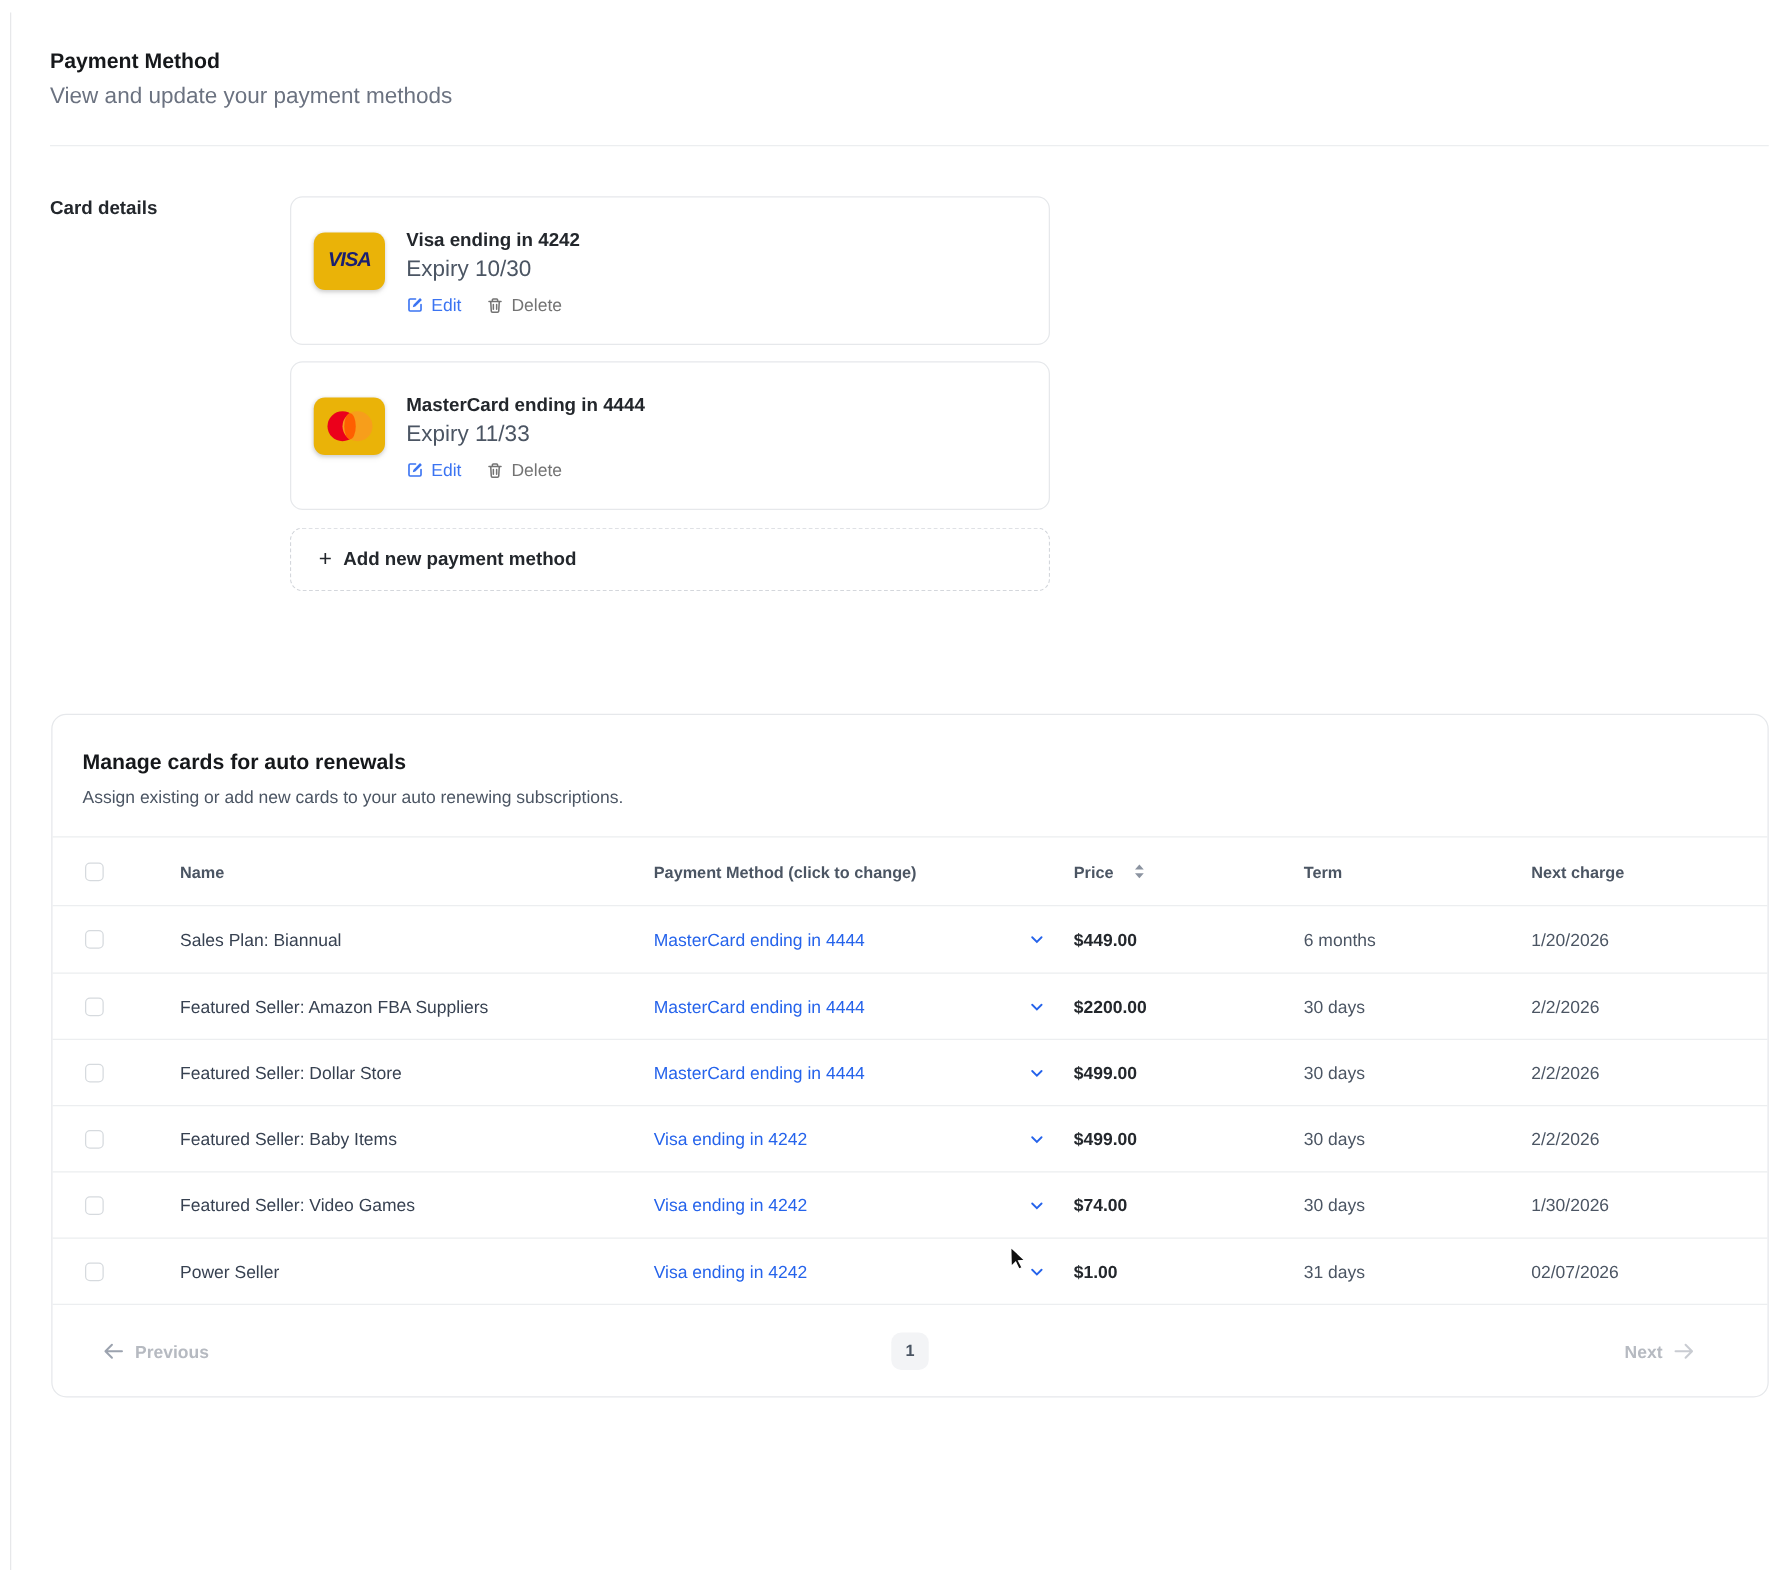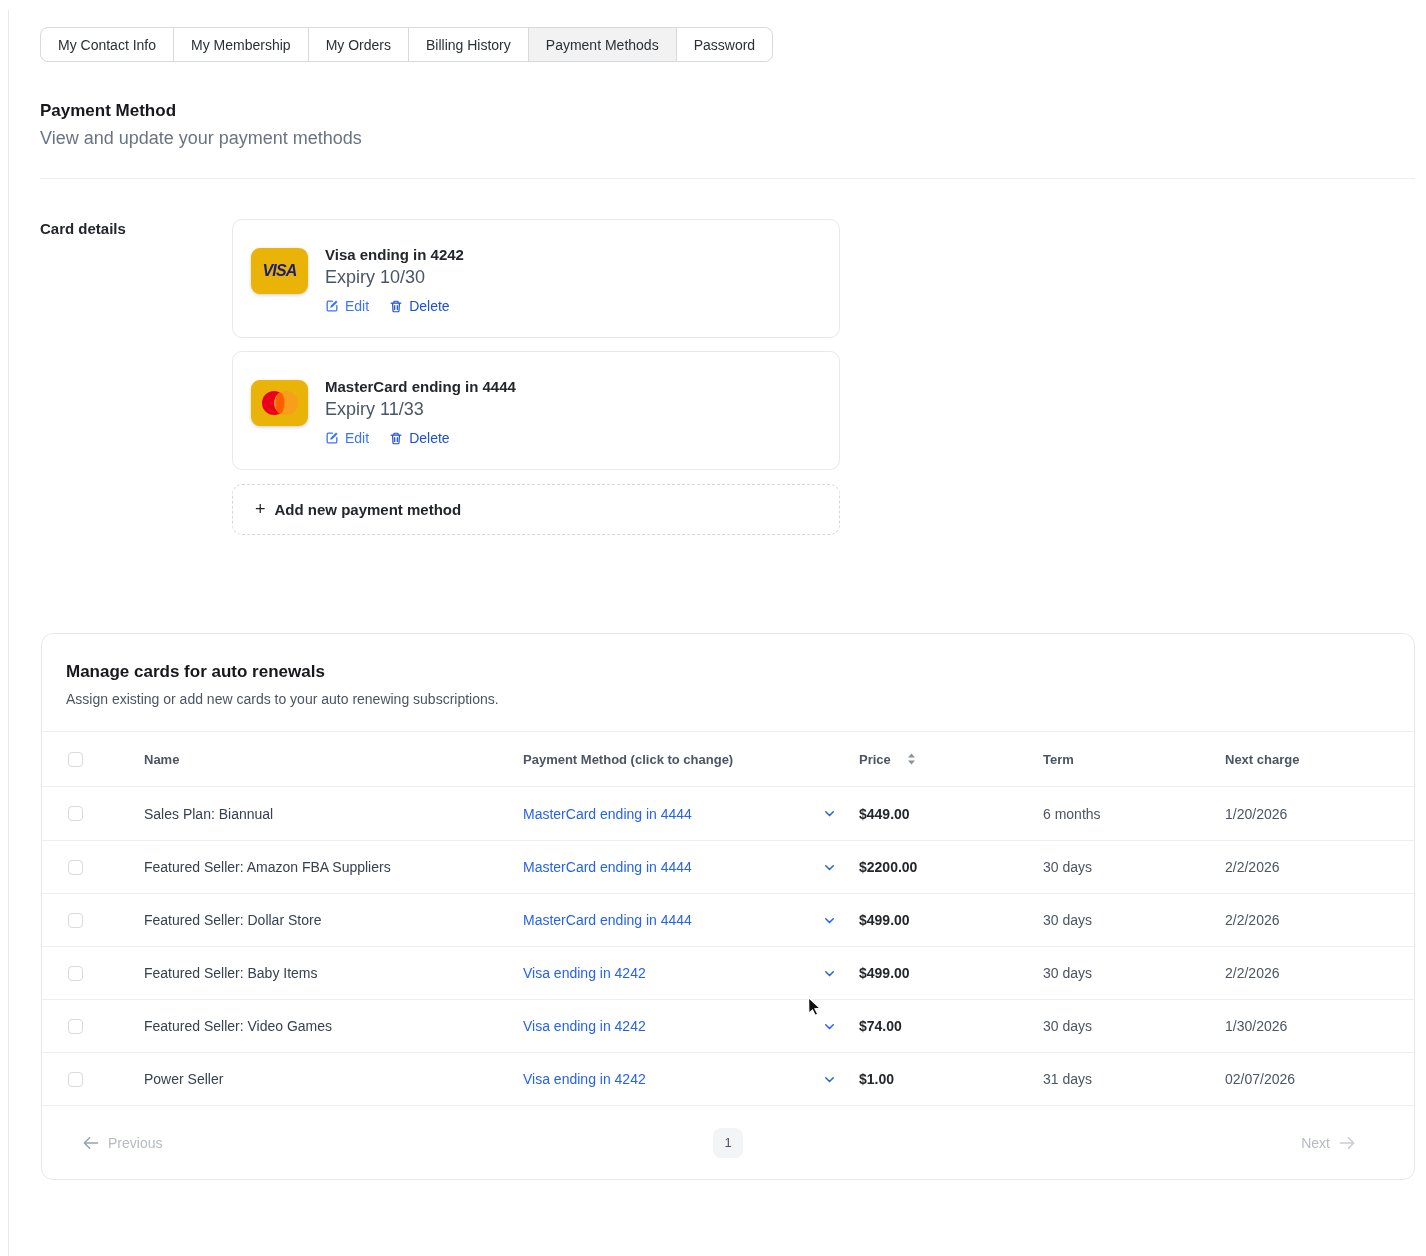--- a/index.html
+++ b/index.html
@@ -32,21 +32,21 @@
   .card-box { border:1px solid #e6e8eb; border-radius:10px; padding:25px 18px 23px; display:flex; gap:17px; }
   .card-box + .card-box { margin-top:13px; }
   .brand-box { width:57px; height:46px; background:#eab308; border-radius:9px; flex:none;
     box-shadow:0 1px 3px rgba(0,0,0,.14), 0 2px 6px rgba(0,0,0,.06); display:flex; align-items:center; justify-content:center; margin-top:3px; }
   .visa-word { font-style:italic; font-weight:bold; font-size:16px; letter-spacing:-0.8px; color:#1a1f71; }
   .card-title { font-size:15px; font-weight:bold; color:#23272c; padding-top:1px; }
   .card-expiry { margin-top:4px; font-size:18px; color:#4b5563; }
   .card-actions { margin-top:10px; display:flex; gap:20px; align-items:center; }
   .link-action { display:inline-flex; align-items:center; gap:6px; font-size:14px; cursor:pointer; }
   .edit { color:#3b74f2; }
-  .delete { color:#1d4ed8;text-align:center; }
+  .delete { color:#737373;text-align:center; }
   .add-box { margin-top:14px; width:608px; height:51px; border:1.5px dashed #d4d7dc; border-radius:10px;
     display:flex; align-items:center; padding-left:22px; gap:9px; cursor:pointer; }
   .add-plus { font-size:18px; color:#23272c; line-height:1; margin-top:-1px; }
   .add-label { font-size:15px; font-weight:bold; color:#23272c; }
 
   
   .manage { margin-top:98px; margin-left:1px; width:1374px; border:1px solid #e6e8eb; border-radius:12px; background:#fff; }
   .manage-head { padding:28px 24px 24px; }
   .manage-title { font-size:17px; font-weight:bold; color:#16181b; }
   .manage-sub { margin-top:9px; font-size:14px; color:#4b5563; }
@@ -61,44 +61,36 @@
   .cell-name { color:#374151; }
   .cell-payment { display:flex; align-items:center; justify-content:space-between; padding-right:22px; }
   .pay-link { color:#2563eb; font-weight:500; cursor:pointer; }
   .chev { flex:none; cursor:pointer; display:flex; }
   .cell-price { font-weight:bold; color:#23272c; }
   .cell-term, .cell-next { color:#4b5563; }
   .price-head { display:flex; align-items:center; gap:16px; cursor:pointer; }
 
   
   .pager { height:74px; border-top:1px solid #eceef0; position:relative; display:flex; align-items:center;
-    justify-content:space-between; padding:0 58px 0 40px; font-size:14px; color:#b6bac1; font-weight:400; }
+    justify-content:space-between; padding:0 58px 0 40px; font-size:14px; color:#b6bac1; font-weight:700; }
   .pager-btn { display:inline-flex; align-items:center; gap:9px; cursor:pointer; }
   .page-num { position:absolute; left:50%; top:50%; transform:translate(-50%,-50%); width:30px; height:30px;
     background:#f3f4f6; border-radius:8px; display:flex; align-items:center; justify-content:center;
     font-size:13px; color:#4b5563; cursor:pointer; }
 
   .cursor { position:absolute; left:803px; top:995px; pointer-events:none; z-index:50; }
 </style>
 </head>
 <body>
 
 <div class="left-edge"></div>
 
 <div class="content">
 
 
-  <div class="tabs">
-    <div class="tab">My Contact Info</div>
-    <div class="tab">My Membership</div>
-    <div class="tab">My Orders</div>
-    <div class="tab">Billing History</div>
-    <div class="tab active">Payment Methods</div>
-    <div class="tab">Password</div>
-  </div>
 
   <h2 class="section-title">Payment Method</h2>
   <div class="section-sub">View and update your payment methods</div>
   <div class="divider"></div>
 
   <div class="carddetails-row">
     <div class="carddetails-label">Card details</div>
 
     <div class="cards-col">
 

